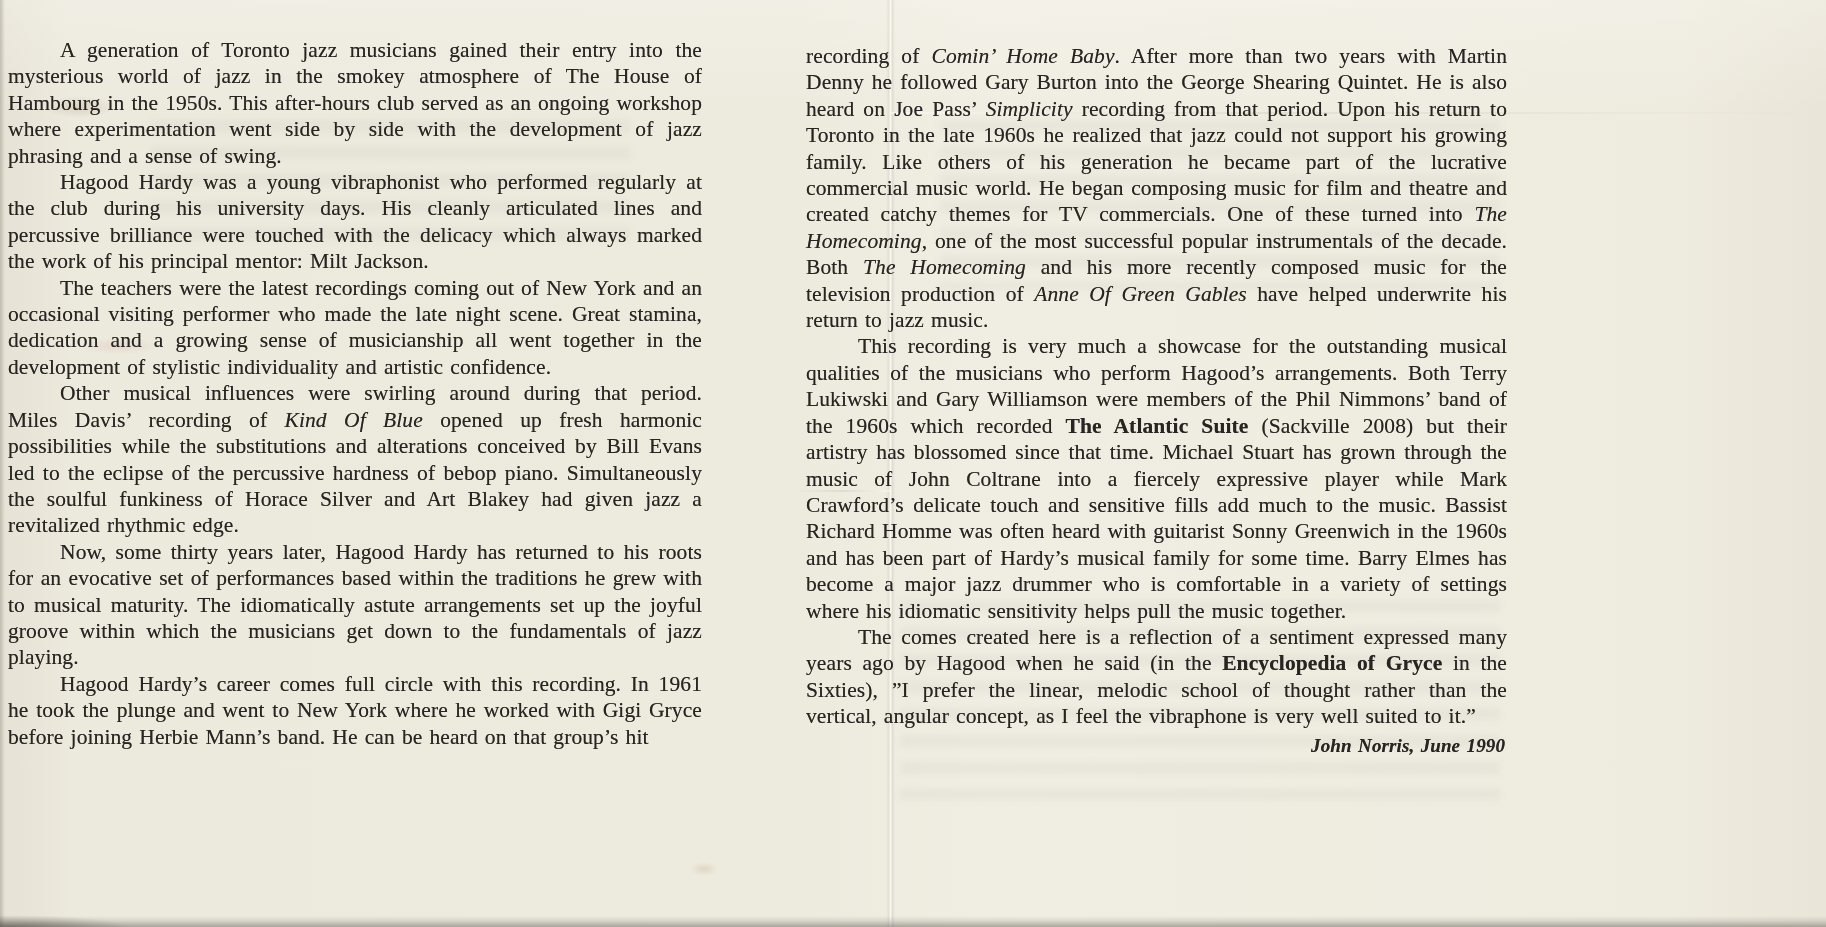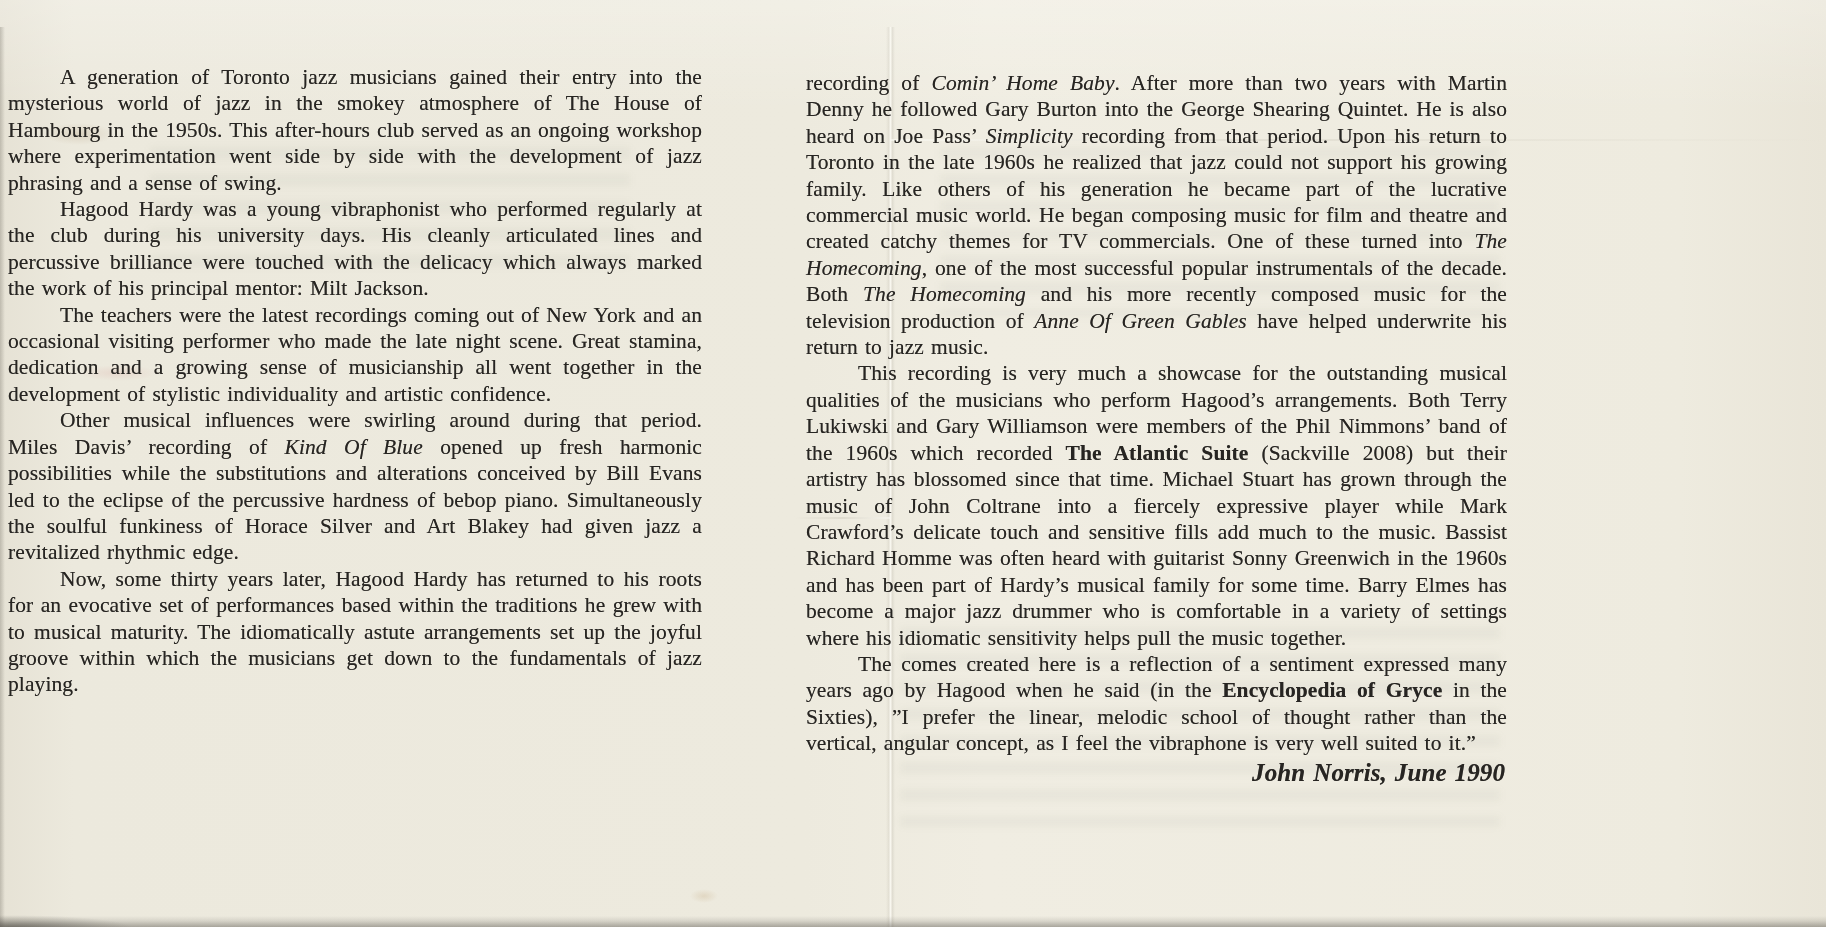--- a/index.html
+++ b/index.html
@@ -13,21 +13,20 @@
     overflow: hidden;
     font-family: "Liberation Serif", "DejaVu Serif", serif;
     
     background:
       linear-gradient(180deg, rgba(255,255,252,0.25) 0%, rgba(255,255,252,0) 12%),
       linear-gradient(90deg, #e6e2d5 0%, #ece9dd 4%, #edeade 44%, #f0ede2 54%, #eeebdf 92%, #e9e5d8 100%);
   }
   .page {
     position: absolute;
     inset: 0;
-    margin-top: 27px;
   }
   
   .fold {
     position: absolute;
     top: 0;
     bottom: 0;
     left: 886px;
     width: 9px;
     background: linear-gradient(90deg,
       rgba(120,115,100,0.00) 0%,
@@ -111,21 +110,21 @@
   .para.indent { text-indent: 52px; }
 
   .seg-i  { font-style: italic; }
   .seg-bi { font-weight: bold; }
 
   .signature {
     margin-top: 3px;
     text-align: right;
     font-style: italic;
     font-weight: bold;
-    font-size: 25px;
+    font-size: 19px;
     padding-right: 2px;
   }
 </style>
 </head>
 <body>
 
 <div class="page">
 
   <div class="fold"></div>
   <div class="crease-h1"></div>
@@ -139,20 +138,21 @@
   <div class="left-edge"></div>
   <div class="bottom-edge"></div>
   <div class="bottom-corner"></div>
 
   <div class="column col-left">
     <p class="para indent"><span>A generation of Toronto jazz musicians gained their entry into the mysterious world of jazz in the smokey atmosphere of The House of Hambourg in the 1950s. This after-hours club served as an ongoing workshop where experimentation went side by side with the development of jazz phrasing and a sense of swing.</span></p>
     <p class="para indent"><span>Hagood Hardy was a young vibraphonist who performed regularly at the club during his university days. His cleanly articulated lines and percussive brilliance were touched with the delicacy which always marked the work of his principal mentor: Milt Jackson.</span></p>
     <p class="para indent"><span>The teachers were the latest recordings coming out of New York and an occasional visiting performer who made the late night scene. Great stamina, dedication and a growing sense of musicianship all went together in the development of stylistic individuality and artistic confidence.</span></p>
     <p class="para indent"><span>Other musical influences were swirling around during that period. Miles Davis’ recording of </span><span class="seg-i">Kind Of Blue</span><span> opened up fresh harmonic possibilities while the substitutions and alterations conceived by Bill Evans led to the eclipse of the percussive hardness of bebop piano. Simultaneously the soulful funkiness of Horace Silver and Art Blakey had given jazz a revitalized rhythmic edge.</span></p>
     <p class="para indent"><span>Now, some thirty years later, Hagood Hardy has returned to his roots for an evocative set of performances based within the traditions he grew with to musical maturity. The idiomatically astute arrangements set up the joyful groove within which the musicians get down to the fundamentals of jazz playing.</span></p>
+    <p class="para indent"><span>Hagood Hardy’s career comes full circle with this recording. In 1961 he took the plunge and went to New York where he worked with Gigi Gryce before joining Herbie Mann’s band. He can be heard on that group’s hit</span></p>
   </div>
 
   <div class="column col-right">
     <p class="para"><span>recording of </span><span class="seg-i">Comin’ Home Baby</span><span>. After more than two years with Martin Denny he followed Gary Burton into the George Shearing Quintet. He is also heard on Joe Pass’ </span><span class="seg-i">Simplicity</span><span> recording from that period.  Upon his return to Toronto in the late 1960s he realized that jazz could not support his growing family. Like others of his generation he became part of the lucrative commercial music world. He began composing music for film and theatre and created catchy themes for TV commercials. One of these turned into </span><span class="seg-i">The Homecoming</span><span>, one of the most successful popular instrumentals of the decade. Both </span><span class="seg-i">The Homecoming</span><span> and his more recently composed music for the television production of </span><span class="seg-i">Anne Of Green Gables</span><span> have helped underwrite his return to jazz music.</span></p>
     <p class="para indent"><span>This recording is very much a showcase for the outstanding musical qualities of the musicians who perform Hagood’s arrangements. Both Terry Lukiwski and Gary Williamson were members of the Phil Nimmons’ band of the 1960s which recorded </span><span class="seg-bi">The Atlantic Suite</span><span> (Sackville 2008) but their artistry has blossomed since that time. Michael Stuart has grown through the music of John Coltrane into a fiercely expressive player while Mark Crawford’s delicate touch and sensitive fills add much to the music. Bassist Richard Homme was often heard with guitarist Sonny Greenwich in the 1960s and has been part of Hardy’s musical family for some time. Barry Elmes has become a major jazz drummer who is comfortable in a variety of settings where his idiomatic sensitivity helps pull the music together.</span></p>
     <p class="para indent"><span>The comes created here is a reflection of a sentiment expressed many years ago by Hagood when he said (in the </span><span class="seg-bi">Encyclopedia of Gryce</span><span> in the Sixties), ”I prefer the linear, melodic school of thought rather than the vertical, angular concept, as I feel the vibraphone is very well suited to it.”</span></p>
     <div class="signature">John Norris, June 1990</div>
   </div>
 
 </div>

